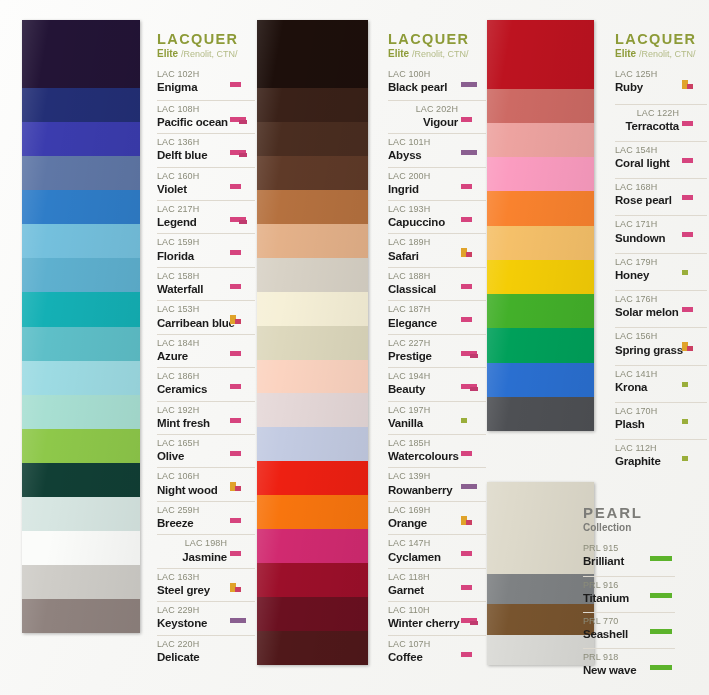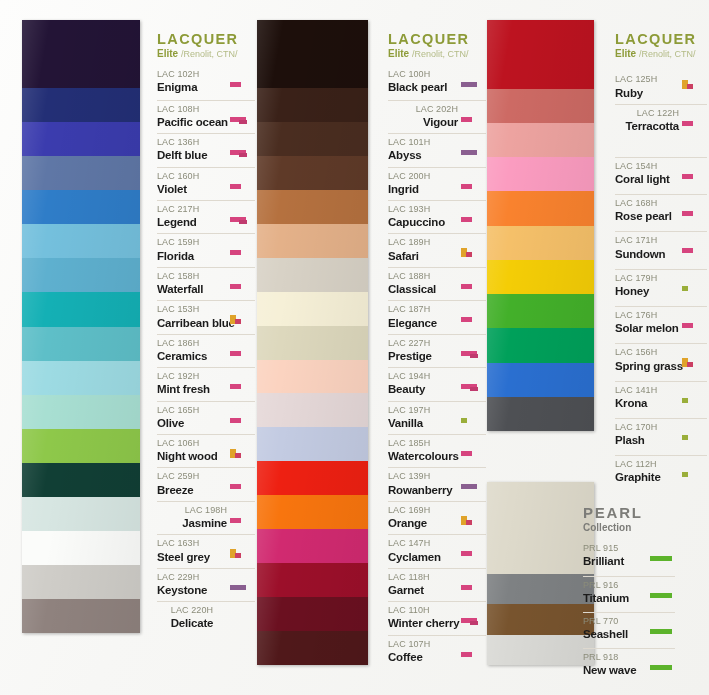--- a/index.html
+++ b/index.html
@@ -176,20 +176,29 @@
           <div class="txt">
             <div class="code">LAC 153H</div>
             <div class="nm">Carribean blue</div>
           </div>
           <div class="mk">
             <i class="gold"></i>
           </div>
         </div>
         <div class="row" style="height: 33.45px;">
           <div class="txt">
+            <div class="code">LAC 184H</div>
+            <div class="nm">Azure</div>
+          </div>
+          <div class="mk">
+            <i class=""></i>
+          </div>
+        </div>
+        <div class="row" style="height: 33.45px;">
+          <div class="txt">
             <div class="code">LAC 186H</div>
             <div class="nm">Ceramics</div>
           </div>
           <div class="mk">
             <i class=""></i>
           </div>
         </div>
         <div class="row" style="height: 33.45px;">
           <div class="txt">
             <div class="code">LAC 192H</div>
@@ -246,21 +255,21 @@
         </div>
         <div class="row" style="height: 33.45px;">
           <div class="txt">
             <div class="code">LAC 229H</div>
             <div class="nm">Keystone</div>
           </div>
           <div class="mk">
             <i class="violet"></i>
           </div>
         </div>
-        <div class="row" style="height: 33.45px; text-align: center;">
+        <div class="row" style="height: 33.45px;">
           <div class="txt">
             <div class="code">LAC 220H</div>
             <div class="nm">Delicate</div>
           </div>
           <div class="mk"></div>
         </div>
       </div>
   </div>
 
   <div class="swatch-stack" style="left:257px; top:20px; width:111px; height:645px;" id="stk1">
@@ -474,39 +483,39 @@
 
   <div class="labels" style="left:615px; top:32px; width:92px;">
     <div class="hdr">
       <div class="h1">LACQUER</div>
       <div class="h2">
         <b>Elite</b>
         <i>/Renolit, CTN/</i>
       </div>
     </div>
     <div id="rows2">
-        <div class="row" style="height: 37.3px; align-items: flex-end;">
+        <div class="row" style="height: 37.3px;">
           <div class="txt">
             <div class="code">LAC 125H</div>
             <div class="nm">Ruby</div>
           </div>
           <div class="mk">
             <i class="gold"></i>
           </div>
         </div>
         <div class="row" style="height: 37.3px; text-align: right;">
           <div class="txt">
             <div class="code">LAC 122H</div>
             <div class="nm">Terracotta</div>
           </div>
           <div class="mk">
             <i class=""></i>
           </div>
         </div>
-        <div class="row" style="height: 37.3px; margin-top: 16px;">
+        <div class="row" style="height: 37.3px;">
           <div class="txt">
             <div class="code">LAC 154H</div>
             <div class="nm">Coral light</div>
           </div>
           <div class="mk">
             <i class=""></i>
           </div>
         </div>
         <div class="row" style="height: 37.3px;">
           <div class="txt">

